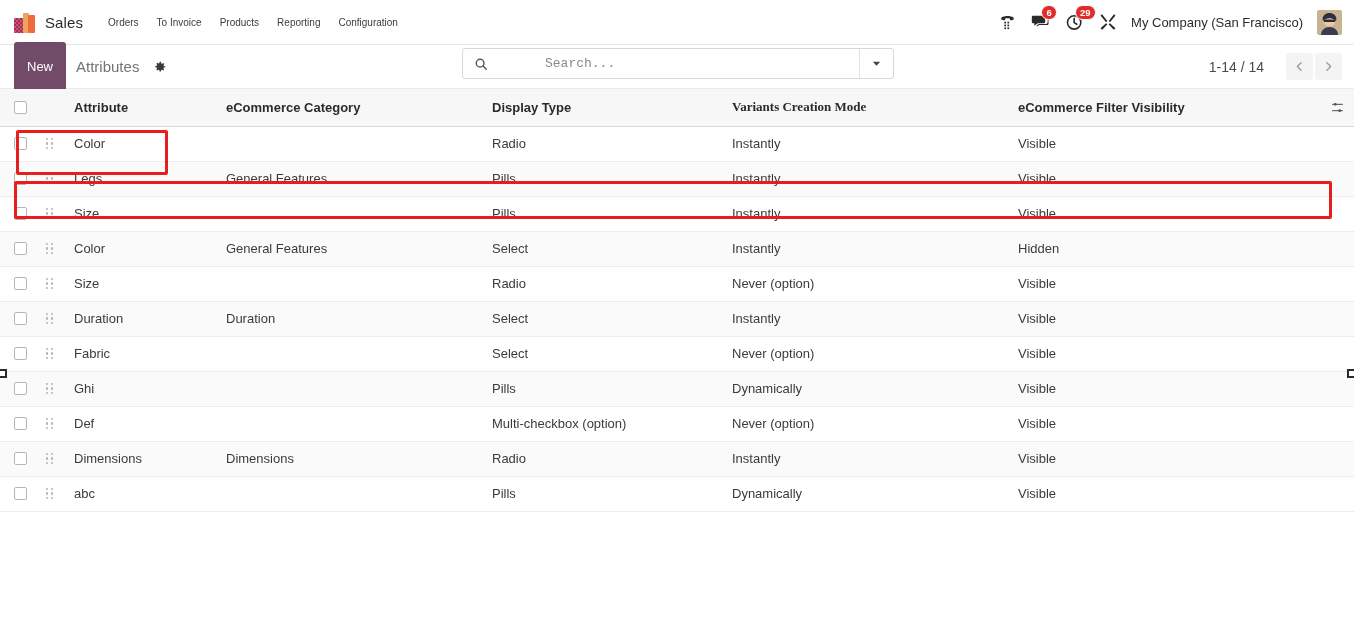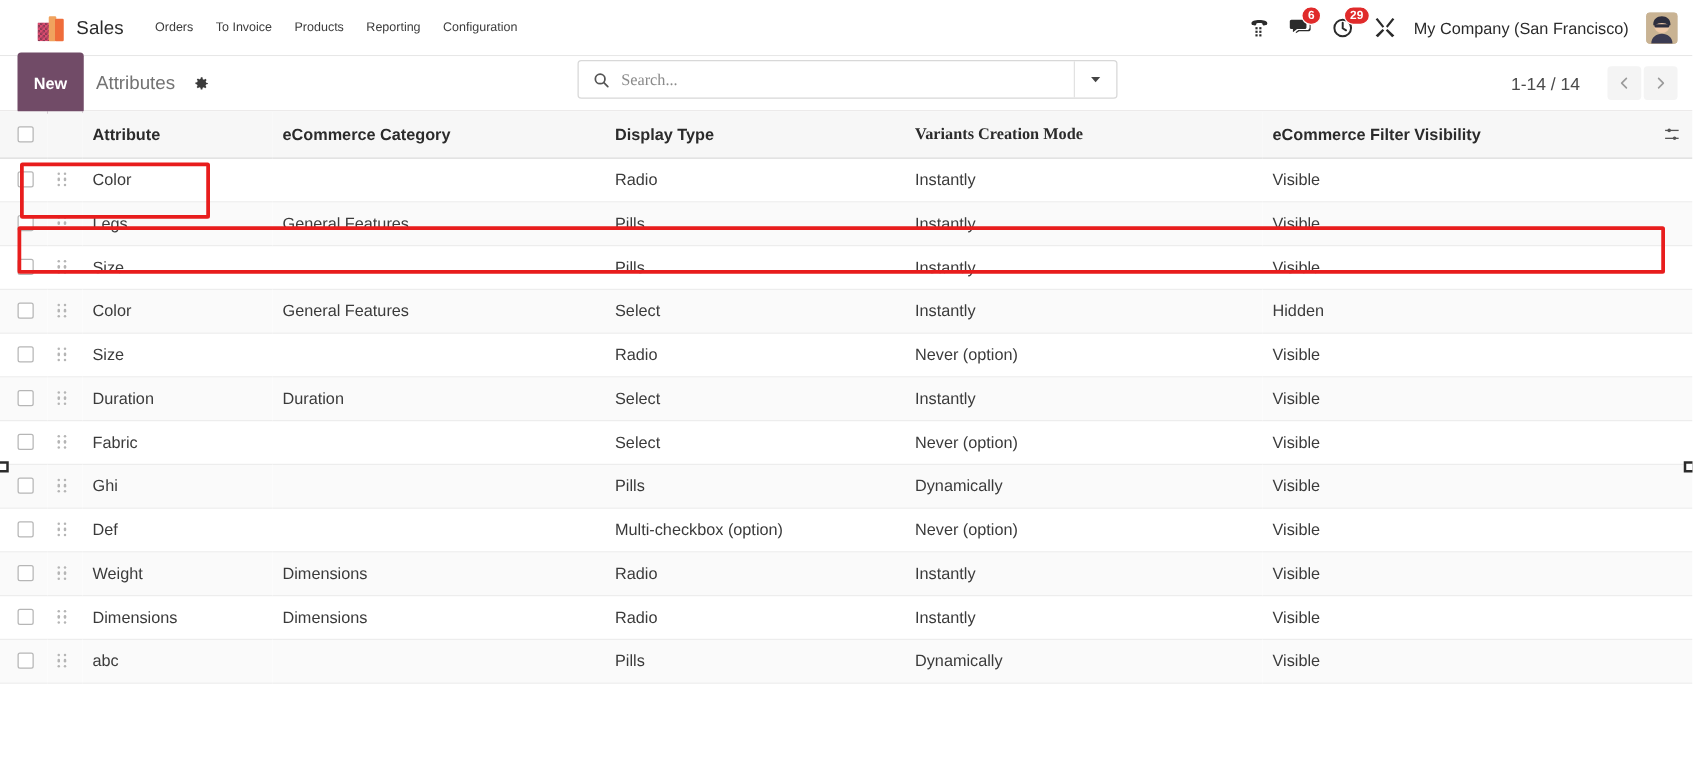--- a/index.html
+++ b/index.html
@@ -10,21 +10,21 @@
     overflow: hidden;
   }
 
   
   .navbar {
     height: 45px;
     display: flex;
     align-items: center;
     background: #ffffff;
     border-bottom: 1px solid #e7e7e7;
-    padding: 0 12px 0 30px;
+    padding: 0 12px 0 14px;
     position: relative;
   }
   .app-logo { width: 22px; height: 22px; position: relative; flex: 0 0 auto; margin-right: 9px; }
   .app-logo .bar { position: absolute; bottom: 0; border-radius: 1px; }
   .app-logo .b1 { left: 0;  width: 10px; height: 15px; background: #d94b6e;
       background-image:
         linear-gradient(45deg,#8f3a56 25%,transparent 25%,transparent 75%,#8f3a56 75%),
         linear-gradient(45deg,#8f3a56 25%,transparent 25%,transparent 75%,#8f3a56 75%);
       background-size: 4px 4px; background-position: 0 0, 2px 2px; }
   .app-logo .b2 { left: 9px;  width: 6px; height: 20px; background: #f0a35e; }
@@ -59,36 +59,36 @@
 
   
   .control-panel {
     height: 44px; display: flex; align-items: center;
     padding: 0 12px 0 14px; position: relative;
     background: #fff; border-bottom: 1px solid #eceaea;
   }
   .cp-left { display: flex; align-items: center; gap: 10px; }
   .btn-new {
     background: #714B67; color: #fff;
-    font-size: 13px; font-weight: 700;
+    font-size: 13px; font-weight: 400;
     padding: 17px 13px; border: none; border-radius: 3px; cursor: pointer;
   }
   .breadcrumb { font-size: 15px; color: #737373; text-align: center; }
   .gear-icon { cursor: pointer; color: #3b3b3b; display: inline-flex; vertical-align: -2px; margin-left: 4px;}
 
   .search-wrap {
     position: absolute; left: 462px; top: 48px;
     width: 432px; height: 31px;
     display: flex; align-items: center;
     border: 1px solid #d8d8d8; border-radius: 3px; background: #fff;
   }
   .search-icon { margin: 0 9px 0 11px; color: #555; display: flex; }
   .search-input {
     flex: 1; border: none; outline: none; font-size: 13px;
-    color: #a16207; background: transparent; font-family: Liberation Serif, serif;
+    color: #a16207; background: transparent; font-family: Liberation Mono, monospace; margin-left: 48px;
   }
   .search-input::placeholder { color: #8a8a8a; }
   .search-toggle {
     width: 34px; height: 100%; display: flex; align-items: center; justify-content: center;
     border-left: 1px solid #e2e2e2; cursor: pointer; color: #444;
   }
 
   .cp-right {
     margin-left: auto; display: flex; align-items: center; gap: 2px;
   }
@@ -480,41 +480,20 @@
           <td>
             <span class="handle">
               <i></i>
               <i></i>
               <i></i>
               <i></i>
               <i></i>
               <i></i>
             </span>
           </td>
-          <td>Weight</td>
-          <td>Dimensions</td>
-          <td>Radio</td>
-          <td>Instantly</td>
-          <td>Visible</td>
-          <td></td>
-        </tr>
-        <tr>
-          <td class="row-check">
-            <span class="cb"></span>
-          </td>
-          <td>
-            <span class="handle">
-              <i></i>
-              <i></i>
-              <i></i>
-              <i></i>
-              <i></i>
-              <i></i>
-            </span>
-          </td>
           <td>Dimensions</td>
           <td>Dimensions</td>
           <td>Radio</td>
           <td>Instantly</td>
           <td>Visible</td>
           <td></td>
         </tr>
         <tr>
           <td class="row-check">
             <span class="cb"></span>

